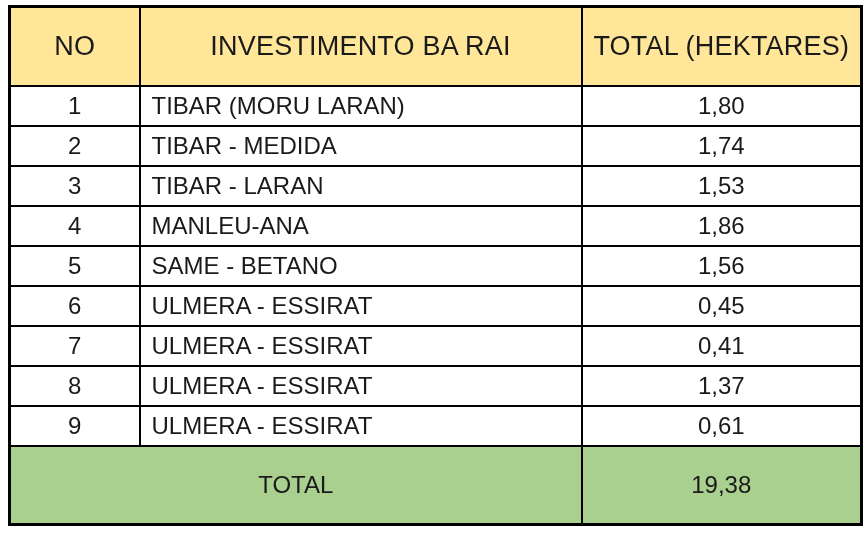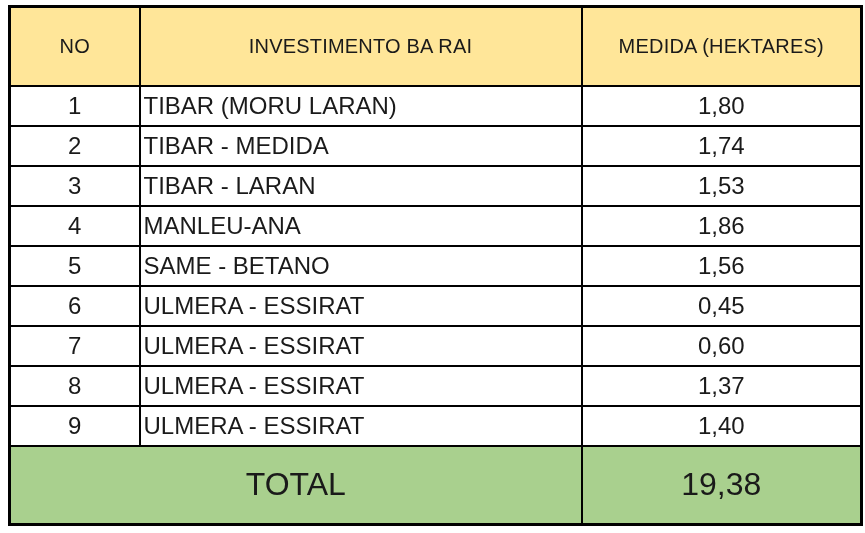--- a/index.html
+++ b/index.html
@@ -43,59 +43,59 @@
     overflow: hidden;
     white-space: nowrap;
     font-weight: normal;
     vertical-align: middle;
   }
   tr.header-row {
     height: 79px;
     background: var(--header-bg);
   }
   tr.header-row th {
-    font-size: 20px;
+    font-size: 27px;
     text-align: center;
     letter-spacing: 0.2px;
   }
   tr.data-row {
     height: 40px;
     background: var(--row-bg);
   }
   tr.data-row td {
     font-size: 24px;
   }
   td.cell-no     { text-align: center; }
-  td.cell-name   { text-align: left; padding-left: 3px; border-radius: 17px; }
+  td.cell-name   { text-align: left; padding-left: 11px; border-radius: 17px; }
   td.cell-medida { text-align: center; margin-top: 27px; }
 
   tr.total-row {
     height: 79px;
     background: var(--total-bg);
   }
   tr.total-row td {
-    font-size: 32px;
+    font-size: 24px;
     text-align: center;
   }
 </style>
 </head>
 <body>
 
 <div class="page">
   <table class="invest-table">
     <colgroup>
       <col class="col-no">
       <col class="col-name">
       <col class="col-medida">
     </colgroup>
     <thead>
       <tr class="header-row">
         <th>NO</th>
         <th>INVESTIMENTO BA RAI</th>
-        <th>MEDIDA (HEKTARES)</th>
+        <th>TOTAL (HEKTARES)</th>
       </tr>
     </thead>
     <tbody>
       <tr class="data-row">
         <td class="cell-no">1</td>
         <td class="cell-name">TIBAR (MORU LARAN)</td>
         <td class="cell-medida">1,80</td>
       </tr>
       <tr class="data-row">
         <td class="cell-no">2</td>
@@ -118,31 +118,31 @@
         <td class="cell-medida">1,56</td>
       </tr>
       <tr class="data-row">
         <td class="cell-no">6</td>
         <td class="cell-name">ULMERA - ESSIRAT</td>
         <td class="cell-medida">0,45</td>
       </tr>
       <tr class="data-row">
         <td class="cell-no">7</td>
         <td class="cell-name">ULMERA - ESSIRAT</td>
-        <td class="cell-medida">0,60</td>
+        <td class="cell-medida">0,41</td>
       </tr>
       <tr class="data-row">
         <td class="cell-no">8</td>
         <td class="cell-name">ULMERA - ESSIRAT</td>
         <td class="cell-medida">1,37</td>
       </tr>
       <tr class="data-row">
         <td class="cell-no">9</td>
         <td class="cell-name">ULMERA - ESSIRAT</td>
-        <td class="cell-medida">1,40</td>
+        <td class="cell-medida">0,61</td>
       </tr>
       <tr class="total-row">
         <td colspan="2">TOTAL</td>
         <td>19,38</td>
       </tr>
     </tbody>
   </table>
 </div>
 
 </body></html>

